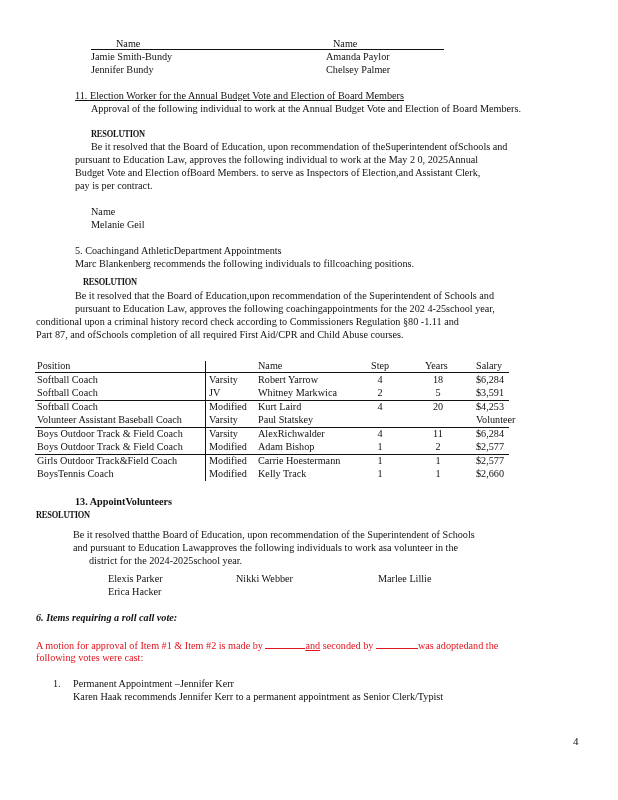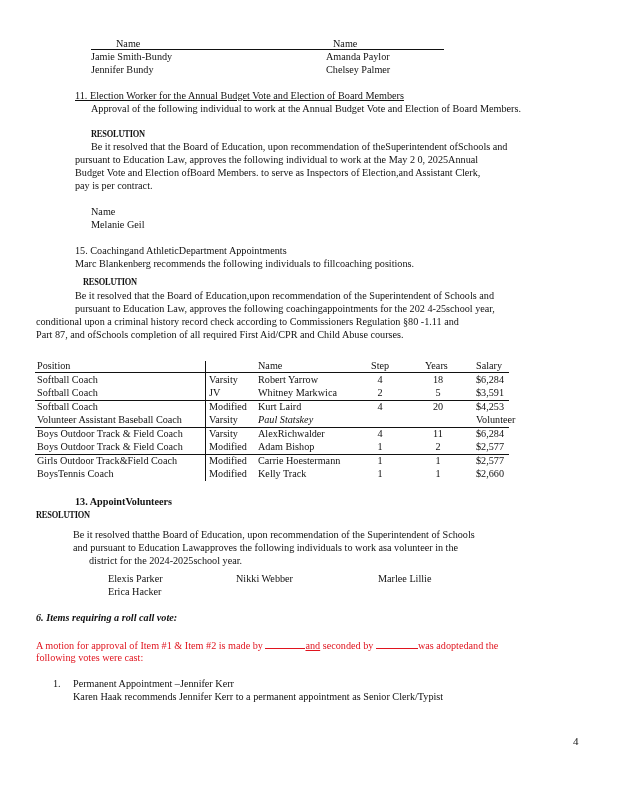--- a/index.html
+++ b/index.html
@@ -30,21 +30,21 @@
 <div class="abs u" style="left:75px;top:90px;">11. Election Worker for the Annual Budget  Vote and  Election of Board Members</div>
 <div class="abs" style="left:91px;top:103px;">Approval of the following individual   to work at the Annual Budget  Vote and Election of Board Members.</div>
 <div class="abs res" style="left:91px;top:129px;">RESOLUTION</div>
 <div class="abs" style="left:91px;top:141px;">Be it resolved  that the Board of Education,  upon recommendation  of theSuperintendent    ofSchools and</div>
 <div class="abs" style="left:75px;top:154px;">pursuant   to Education  Law, approves  the following individual  to work  at the May 2     0, 2025Annual</div>
 <div class="abs" style="left:75px;top:167px;">Budget  Vote and  Election ofBoard  Members.        to serve  as  Inspectors of Election,and  Assistant  Clerk,</div>
 <div class="abs" style="left:75px;top:180px;">pay is per contract.</div>
 <div class="abs" style="left:91px;top:206px;">Name</div>
 <div class="abs" style="left:91px;top:219px;">Melanie Geil</div>
 
-<div class="abs" style="left:75px;top:245px;">15. Coachingand  AthleticDepartment  Appointments</div>
+<div class="abs" style="left:75px;top:245px;">5. Coachingand  AthleticDepartment  Appointments</div>
 <div class="abs" style="left:75px;top:258px;">Marc       Blankenberg recommends  the following  individuals   to  fillcoaching positions.</div>
 <div class="abs res" style="left:83px;top:277px;">RESOLUTION</div>
 <div class="abs" style="left:75px;top:290px;">Be it resolved  that the Board of Education,upon  recommendation   of the Superintendent    of Schools and</div>
 <div class="abs" style="left:75px;top:303px;">pursuant         to Education  Law, approves  the  following  coachingappointments  for the 202 4-25school year,</div>
 <div class="abs" style="left:36px;top:316px;">conditional upon a criminal history  record  check according  to Commissioners  Regulation  §80                 -1.11 and</div>
 <div class="abs" style="left:36px;top:329px;">Part 87, and ofSchools   completion of all required   First  Aid/CPR and  Child Abuse  courses.</div>
 
 <div>
   <div class="abs" style="left:37px;top:360px;">Position</div>
   <div class="abs" style="left:258px;top:360px;">Name</div>
@@ -77,21 +77,21 @@
         <div class="abs " style="left: 37px; top: 401px; width: 170px;">Softball Coach</div>
         <div class="abs " style="left: 209px; top: 401px; width: 48px;">Modified</div>
         <div class="abs " style="left: 258px; top: 401px; width: 110px;">Kurt Laird</div>
         <div class="abs center" style="left: 360px; top: 401px; width: 40px;">4</div>
         <div class="abs center" style="left: 418px; top: 401px; width: 40px;">20</div>
         <div class="abs " style="left: 476px; top: 401px; width: 60px;">$4,253</div>
       </div>
       <div>
         <div class="abs " style="left: 37px; top: 414px; width: 170px;">Volunteer  Assistant  Baseball  Coach</div>
         <div class="abs " style="left: 209px; top: 414px; width: 48px;">Varsity</div>
-        <div class="abs " style="left: 258px; top: 414px; width: 110px; font-style: italic;">Paul Statskey</div>
+        <div class="abs " style="left: 258px; top: 414px; width: 110px;">Paul Statskey</div>
         <div class="abs center" style="left: 360px; top: 414px; width: 40px;"></div>
         <div class="abs center" style="left: 418px; top: 414px; width: 40px;"></div>
         <div class="abs " style="left: 476px; top: 414px; width: 60px;">Volunteer</div>
       </div>
       <div>
         <div class="abs " style="left: 37px; top: 428px; width: 170px;">Boys Outdoor  Track &amp; Field  Coach</div>
         <div class="abs " style="left: 209px; top: 428px; width: 48px;">Varsity</div>
         <div class="abs " style="left: 258px; top: 428px; width: 110px;">AlexRichwalder</div>
         <div class="abs center" style="left: 360px; top: 428px; width: 40px;">4</div>
         <div class="abs center" style="left: 418px; top: 428px; width: 40px;">11</div>

